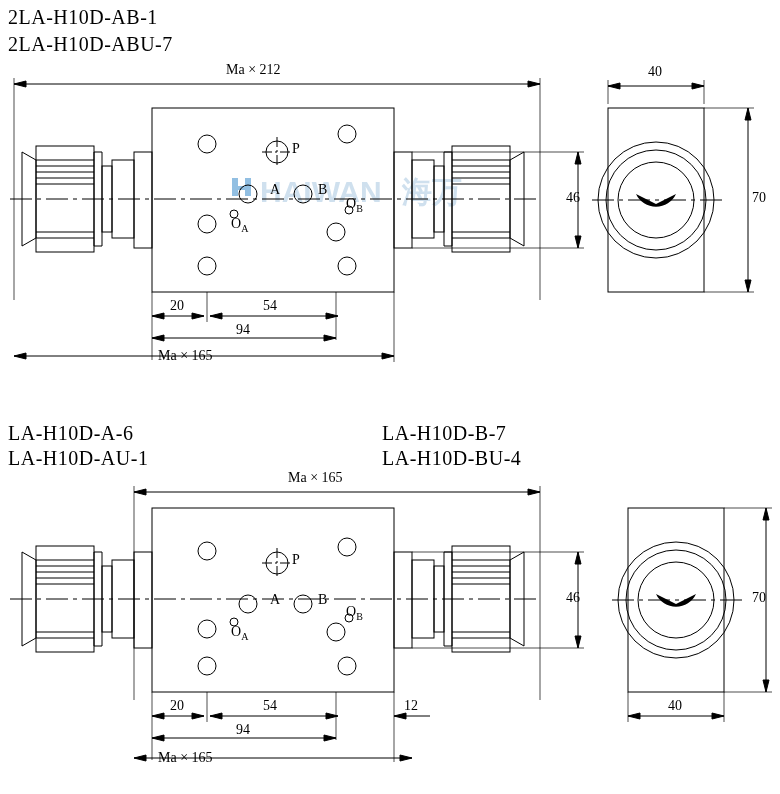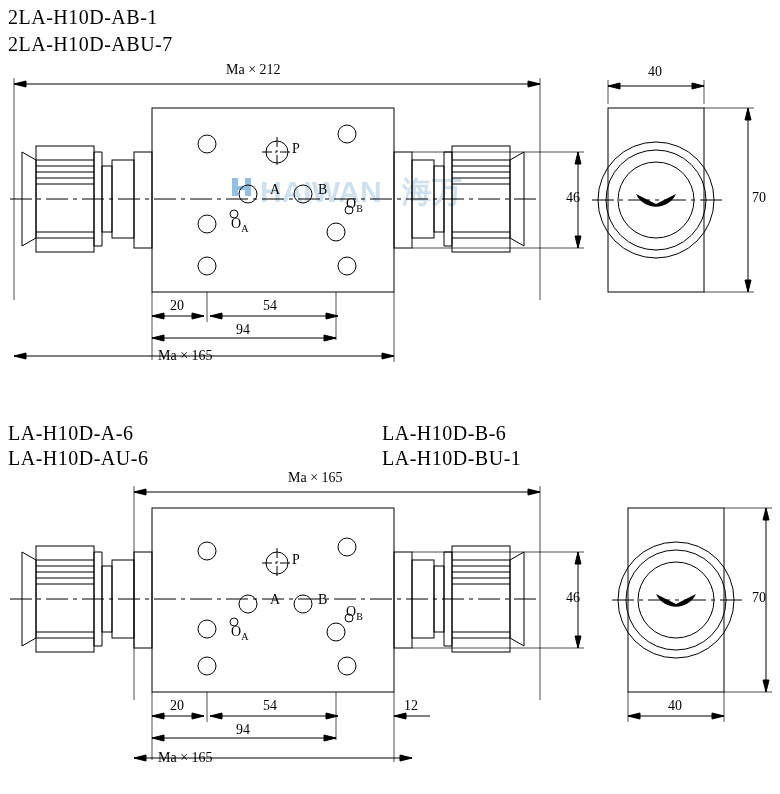--- a/index.html
+++ b/index.html
@@ -291,23 +291,23 @@
   <div class="lbl dim-label" style="left:648px; top:64px;">40</div>
   <div class="lbl dim-label" style="left:752px; top:190px;">70</div>
 
   <div class="lbl port-label" style="left:292px; top:141px;">P</div>
   <div class="lbl port-label" style="left:270px; top:182px;">A</div>
   <div class="lbl port-label" style="left:318px; top:182px;">B</div>
   <div class="lbl port-label" style="left:231px; top:216px;"><span>O</span><span class="sub">A</span></div>
   <div class="lbl port-label" style="left:346px; top:196px;"><span>O</span><span class="sub">B</span></div>
 
   <div class="lbl model-label" style="left:8px; top:422px;">LA-H10D-A-6</div>
-  <div class="lbl model-label" style="left:8px; top:447px;">LA-H10D-AU-6</div>
-  <div class="lbl model-label" style="left:382px; top:422px;">LA-H10D-B-6</div>
-  <div class="lbl model-label" style="left:382px; top:447px;">LA-H10D-BU-1</div>
+  <div class="lbl model-label" style="left:8px; top:447px;">LA-H10D-AU-1</div>
+  <div class="lbl model-label" style="left:382px; top:422px;">LA-H10D-B-7</div>
+  <div class="lbl model-label" style="left:382px; top:447px;">LA-H10D-BU-4</div>
 
   <div class="lbl dim-label" style="left:288px; top:470px;">Ma × 165</div>
   <div class="lbl dim-label" style="left:566px; top:590px;">46</div>
   <div class="lbl dim-label" style="left:170px; top:698px;">20</div>
   <div class="lbl dim-label" style="left:263px; top:698px;">54</div>
   <div class="lbl dim-label" style="left:404px; top:698px;">12</div>
   <div class="lbl dim-label" style="left:236px; top:722px;">94</div>
   <div class="lbl dim-label" style="left:158px; top:750px;">Ma × 165</div>
   <div class="lbl dim-label" style="left:668px; top:698px;">40</div>
   <div class="lbl dim-label" style="left:752px; top:590px;">70</div>

